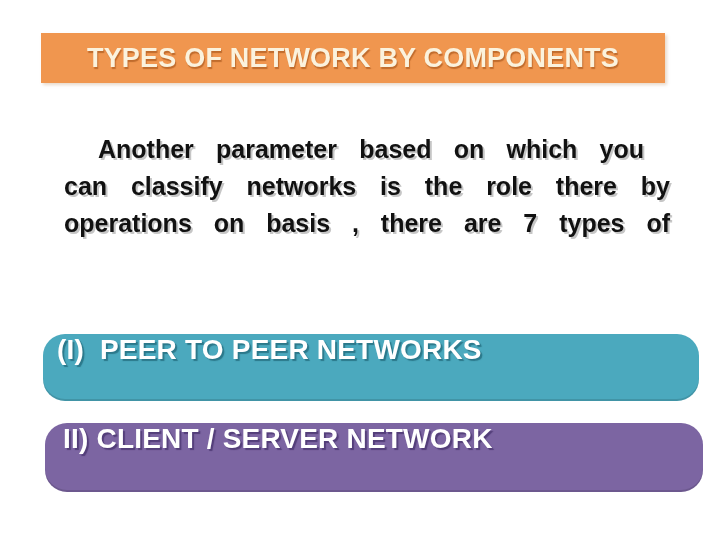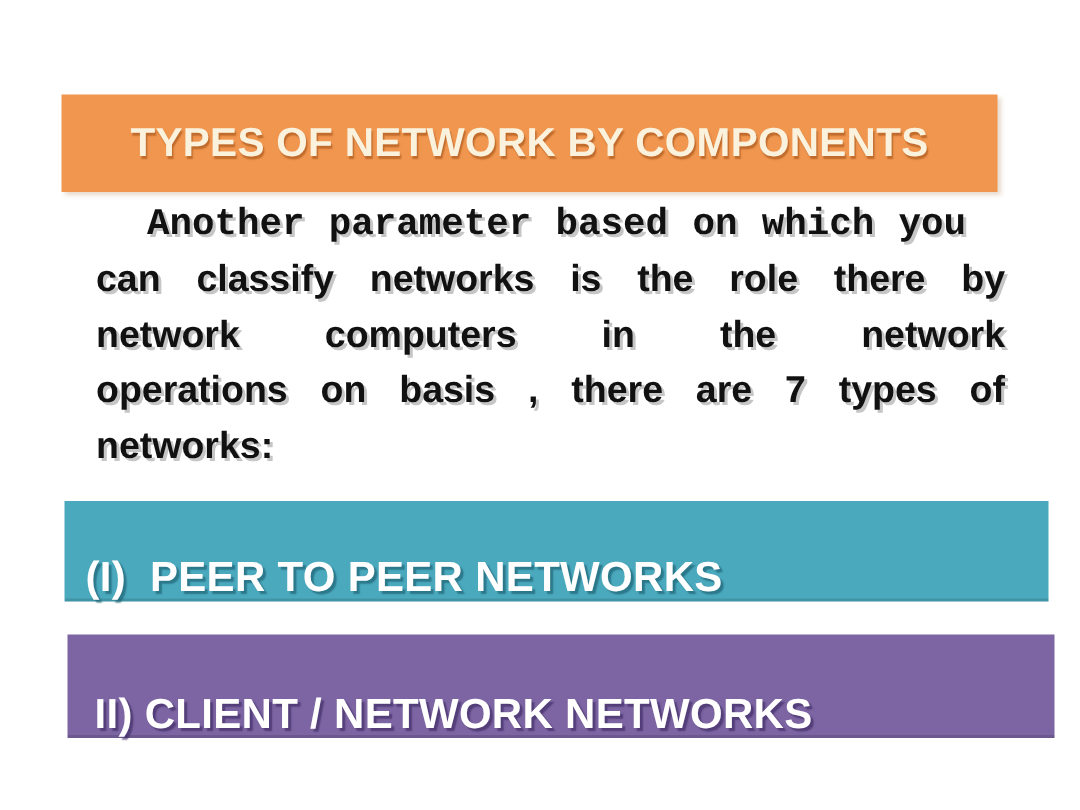--- a/index.html
+++ b/index.html
@@ -10,25 +10,24 @@
     overflow:hidden;
     position:relative;
   }
   .slide{
     position:absolute;inset:0;
     background:#ffffff;
   }
   
   .title-bar{
     position:absolute;
-    left:41px;top:33px;width:624px;height:65px;
+    left:41px;top:33px;width:624px;height:50px;
     background:#F0964F;
     display:flex;align-items:center;justify-content:center;
     box-shadow:2px 2px 3px rgba(190,150,110,0.35);
-    margin-top:30px;
   }
   .title-text{
     color:#FBF2DD;
     font-size:27px;
     font-weight:bold;
     letter-spacing:0.2px;
     text-shadow:1px 2px 1px rgba(153,72,16,0.55);
     white-space:pre;
   }
   
@@ -42,31 +41,31 @@
     text-shadow:2px 2px 0 #c6c6c6;
   }
   .body-line{
     text-align:justify;
     text-align-last:justify;
     white-space:normal;
   }
   .body-line.first{
     padding-left:34px;
     padding-right:26px;
-    font-family:Liberation Mono, monospace;
   }
   .body-line.last{
     text-align:left;
     text-align-last:left;
   }
   
   .item-bar{
     position:absolute;
-    display:flex;align-items:flex-end;
+    display:flex;align-items:flex-start;
     box-shadow:inset 0 -2px 0 rgba(0,0,0,0.12);
+    border-radius:22px;
   }
   .item-bar.peer{
     left:43px;top:334px;width:642px;height:67px;
     background:#4BA9BE;
     padding-left:14px;
   }
   .item-bar.client{
     left:45px;top:423px;width:640px;height:69px;
     background:#7C65A2;
     padding-left:18px;
@@ -90,26 +89,24 @@
 
 <div class="slide">
 
   <div class="title-bar" style="background: rgb(240, 150, 79);">
     <span class="title-text">TYPES OF NETWORK BY COMPONENTS</span>
   </div>
 
   <div class="body-text">
     <div class="body-line first">Another parameter based on which you</div>
     <div class="body-line">can classify networks is the role there by</div>
-    <div class="body-line">network computers in the network</div>
     <div class="body-line">operations on basis , there are 7 types of</div>
-    <div class="body-line last">networks:</div>
   </div>
 
   <div class="item-bar peer" style="background: rgb(75, 169, 190);">
     <span class="bar-label">(I)  PEER TO PEER NETWORKS</span>
   </div>
 
   <div class="item-bar client" style="background: rgb(124, 101, 162);">
-    <span class="bar-label">II) CLIENT / NETWORK NETWORKS</span>
+    <span class="bar-label">II) CLIENT / SERVER NETWORK</span>
   </div>
 
 </div>
 
 </body></html>

